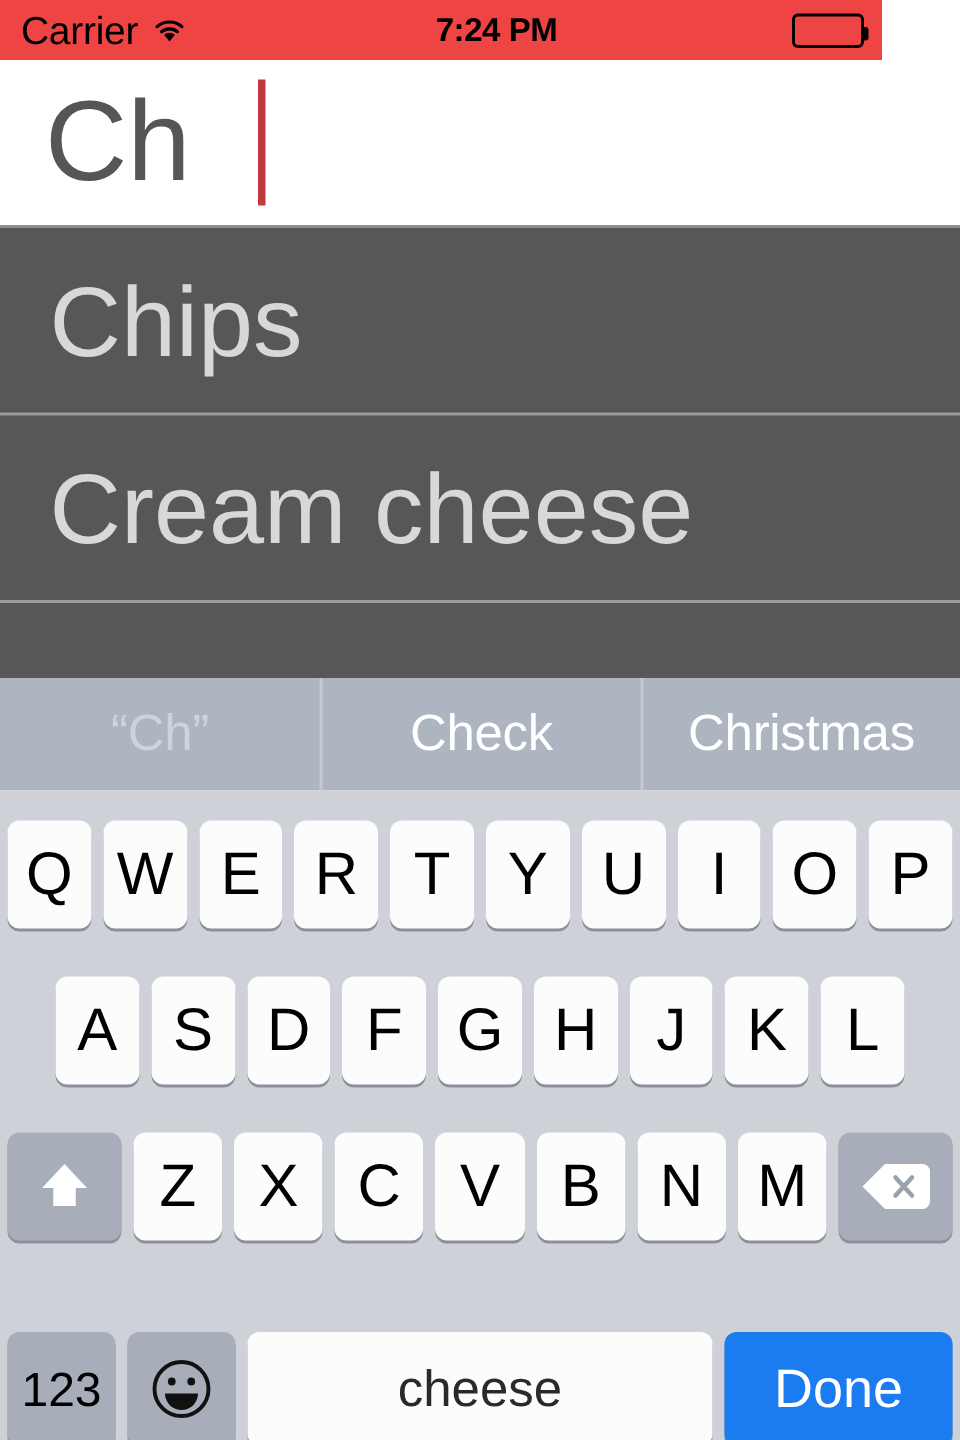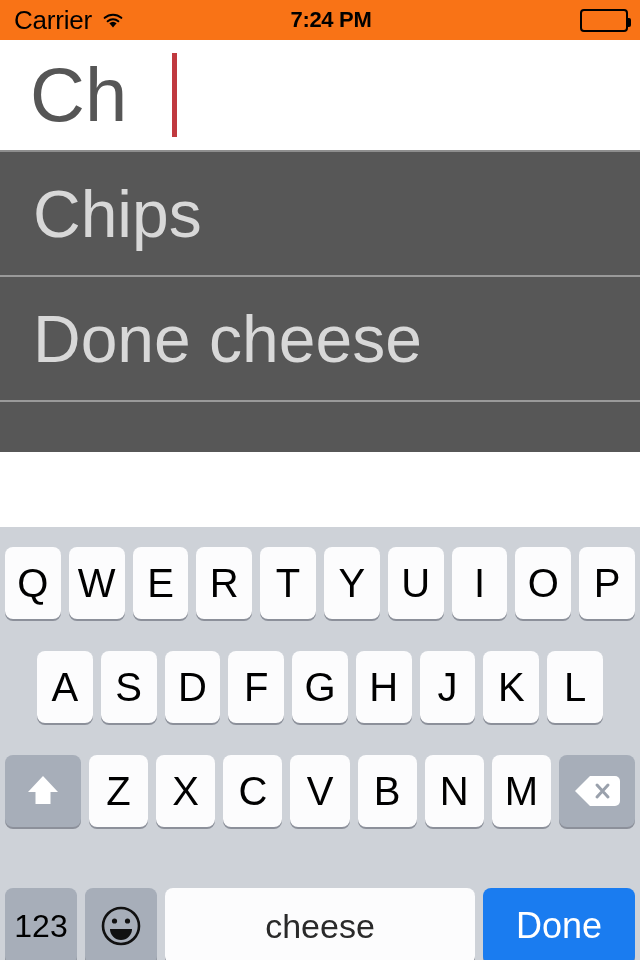--- a/index.html
+++ b/index.html
@@ -19,22 +19,22 @@
     width: 640px;
     height: 960px;
     background: #ffffff;
     overflow: hidden;
   }
 
   
   .statusbar {
     position: absolute;
     left: 0; top: 0;
-    width: 640px; height: 40px;
-    background: #f97316;
+    width: 588px; height: 40px;
+    background: #ef4444;
     color: #000000;
   }
   .status-left {
     position: absolute;
     left: 14px; top: 0;
     height: 40px;
     display: flex;
     align-items: center;
     gap: 8px;
   }
@@ -256,25 +256,30 @@
       <span class="tf-value">Ch</span>
       <span class="tf-caret"></span>
     </div>
   </div>
 
   <div class="suggestions">
     <div class="sugg-row">
       <span class="sugg-text">Chips</span>
     </div>
     <div class="sugg-row">
-      <span class="sugg-text">Done cheese</span>
+      <span class="sugg-text">Cream cheese</span>
     </div>
     <div class="sugg-row empty"></div>
   </div>
 
+  <div class="autocorrect">
+    <div class="ac-cell dim">“Ch”</div>
+    <div class="ac-cell">Check</div>
+    <div class="ac-cell">Christmas</div>
+  </div>
 
   <div class="keyboard">
 
     <div class="krow r1">
       <div class="key">Q</div>
       <div class="key">W</div>
       <div class="key">E</div>
       <div class="key">R</div>
       <div class="key">T</div>
       <div class="key">Y</div>

